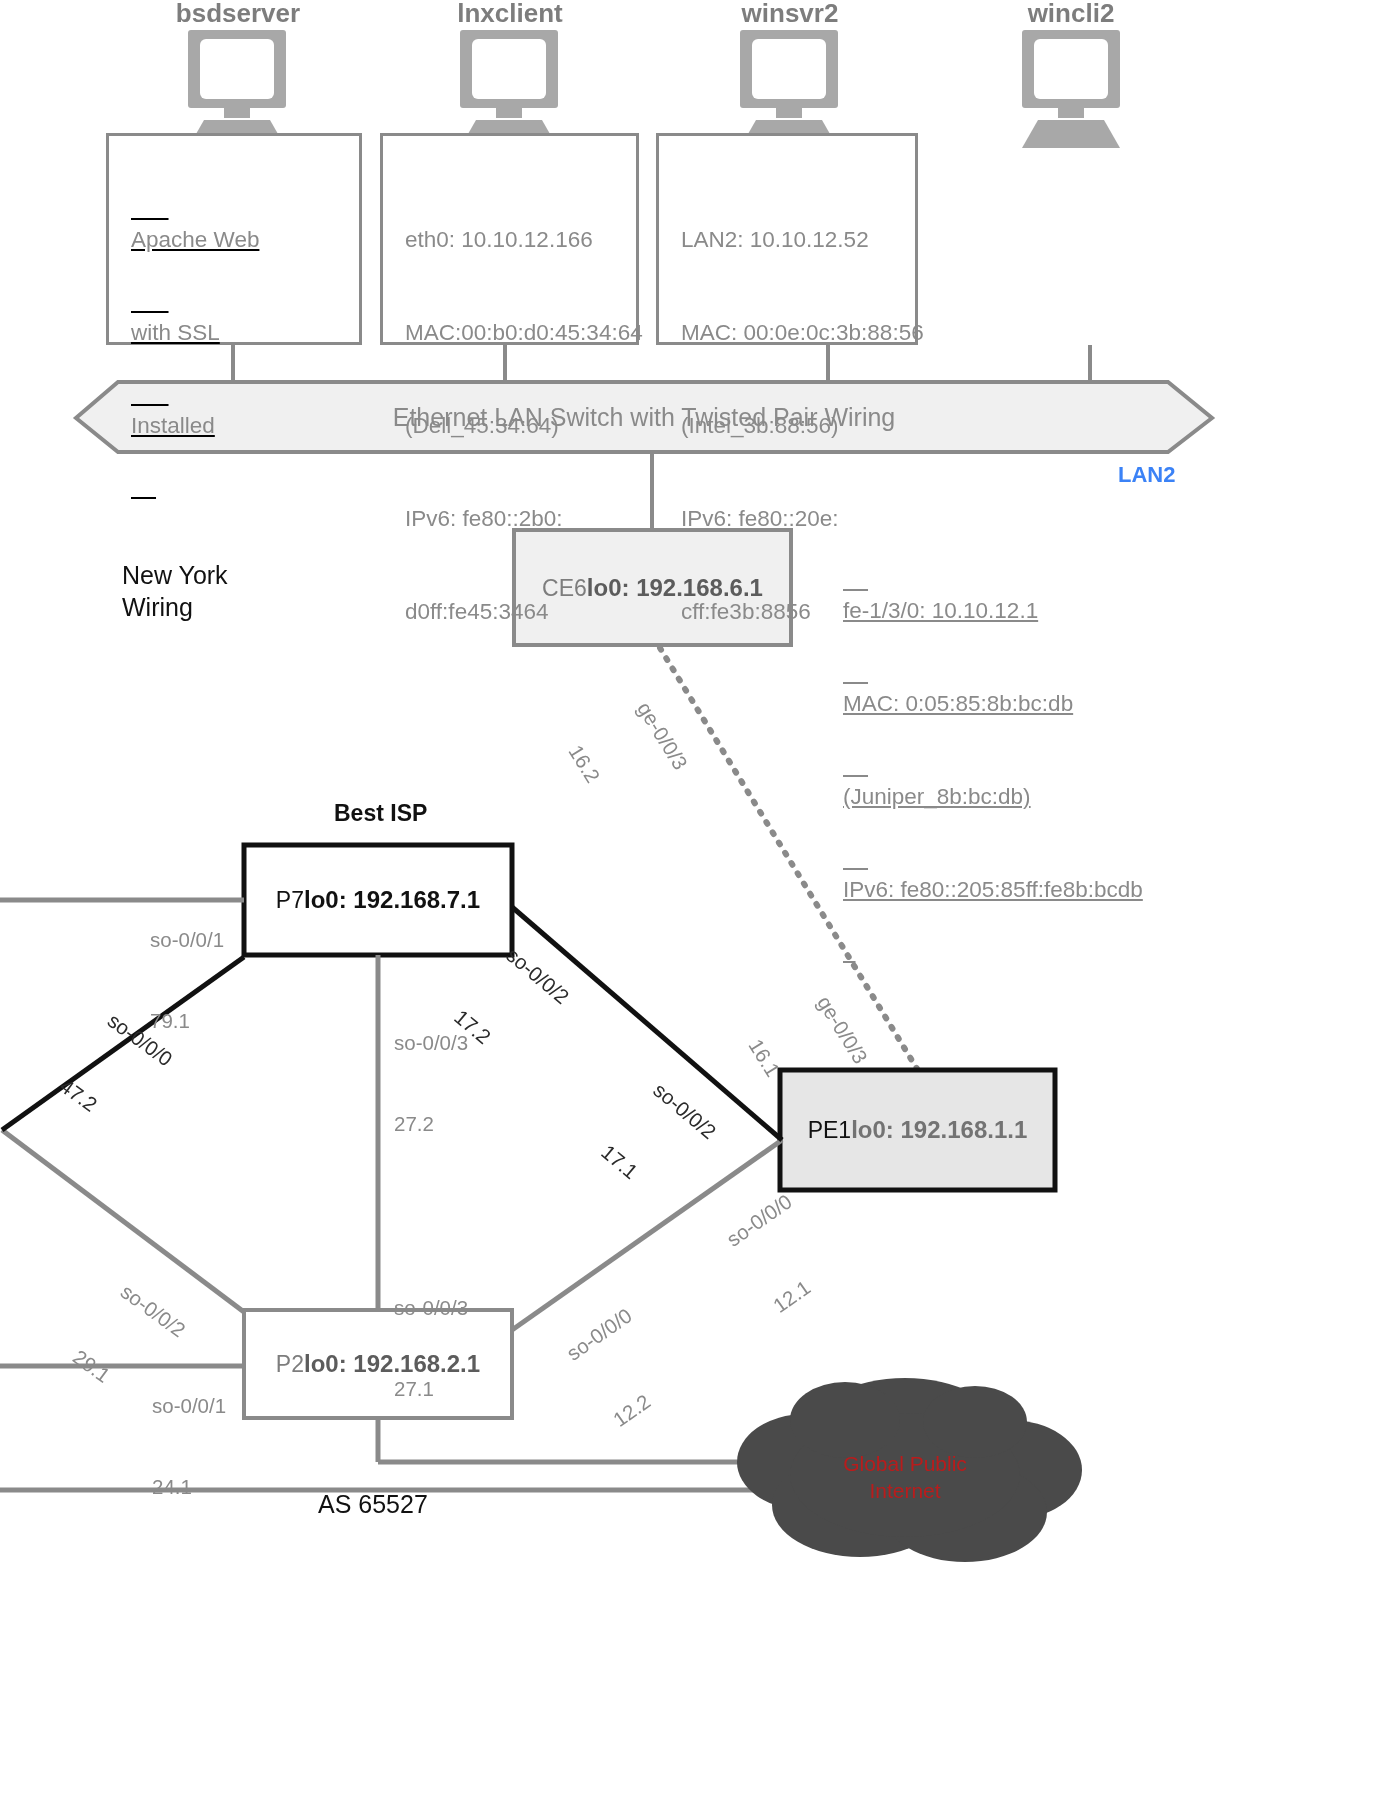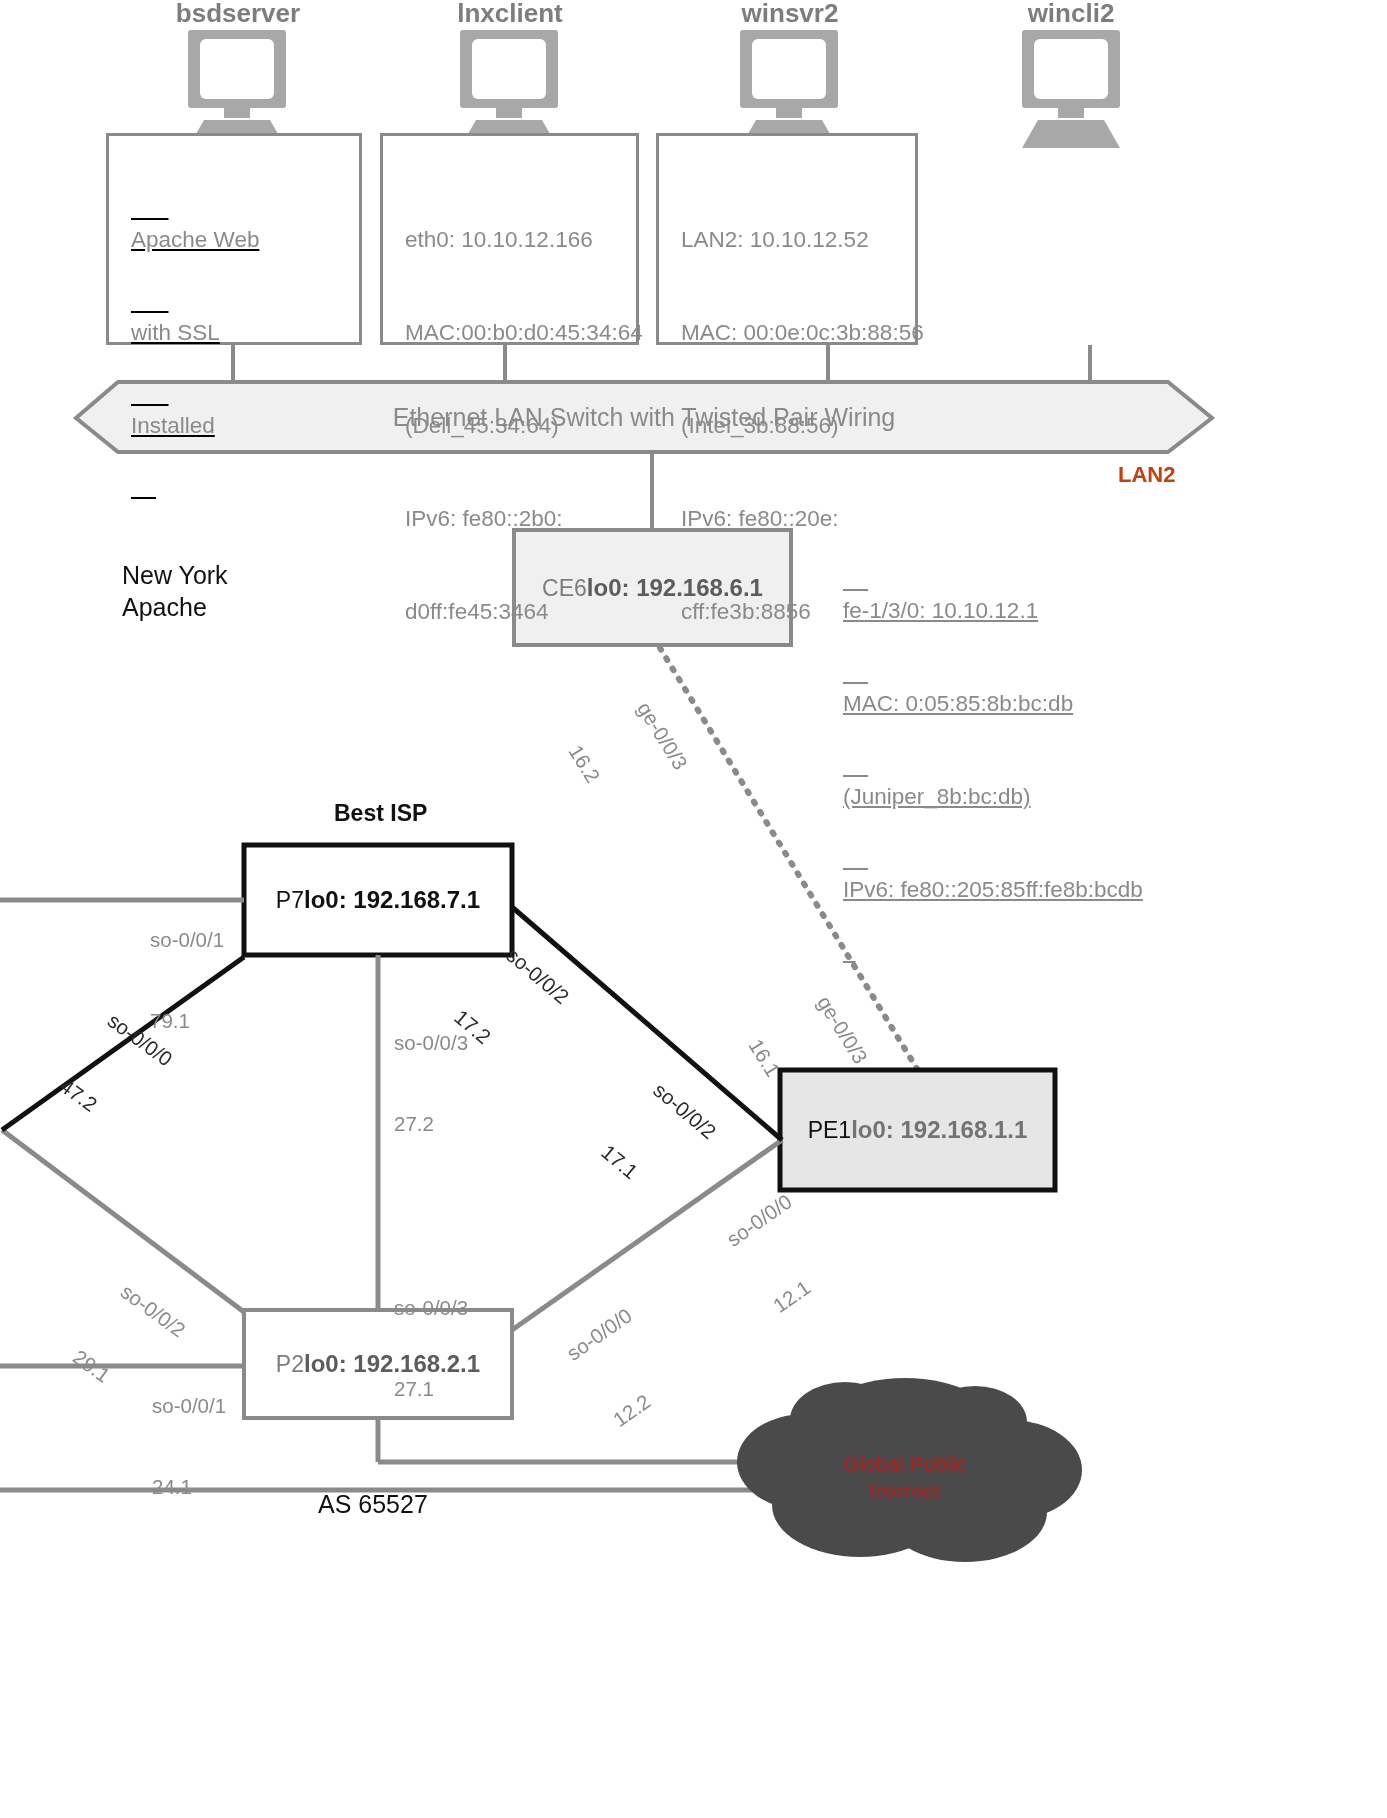--- a/index.html
+++ b/index.html
@@ -35,21 +35,21 @@
     line-height:31px;
     white-space:pre;
   }
   .info-line { white-space:pre; }
   .info-line.blank { height:31px; }
   .switch-label {
     position:absolute; inset:0;
     display:flex; align-items:center; justify-content:center;
     color:#8a8a8a; font-size:25px;
   }
-  .lan-label { font-weight:bold; font-size:22px; color:#c2410c; }
+  .lan-label { font-weight:bold; font-size:22px; color:#3b82f6; }
 
   
   .router {
     border:3px solid #8a8a8a;
     background:#f0f0f0;
     display:flex; 
     align-items:center; justify-content:center;
   }
   .router .rname { color:#7d7d7d; font-size:23px; line-height:30px; }
   .router .rlo   { color:#5c5c5c; font-size:24px; font-weight:bold; line-height:32px; }
@@ -211,21 +211,21 @@
     </div>
   </div>
 
 
   <div class="abs" style="left:76px; top:382px; width:1136px; height:70px;">
     <div class="switch-label">Ethernet LAN Switch with Twisted Pair Wiring</div>
   </div>
   <div class="abs lan-label" style="left:1118px; top:462px;">LAN2</div>
 
   <div class="abs plain-text" style="left:122px; top:558px;">New York</div>
-  <div class="abs plain-text" style="left:122px; top:590px;">Apache</div>
+  <div class="abs plain-text" style="left:122px; top:590px;">Wiring</div>
 
   <div class="abs router" style="left:514px; top:530px; width:277px; height:115px; border:none; background:transparent;">
     <div class="rname">CE6</div>
     <div class="rlo">lo0: 192.168.6.1</div>
   </div>
 
   <div class="abs side-text" style="left:843px; top:533px;text-decoration:underline;">
     <div>fe-1/3/0: 10.10.12.1</div>
     <div>MAC: 0:05:85:8b:bc:db</div>
     <div>(Juniper_8b:bc:db)</div>

